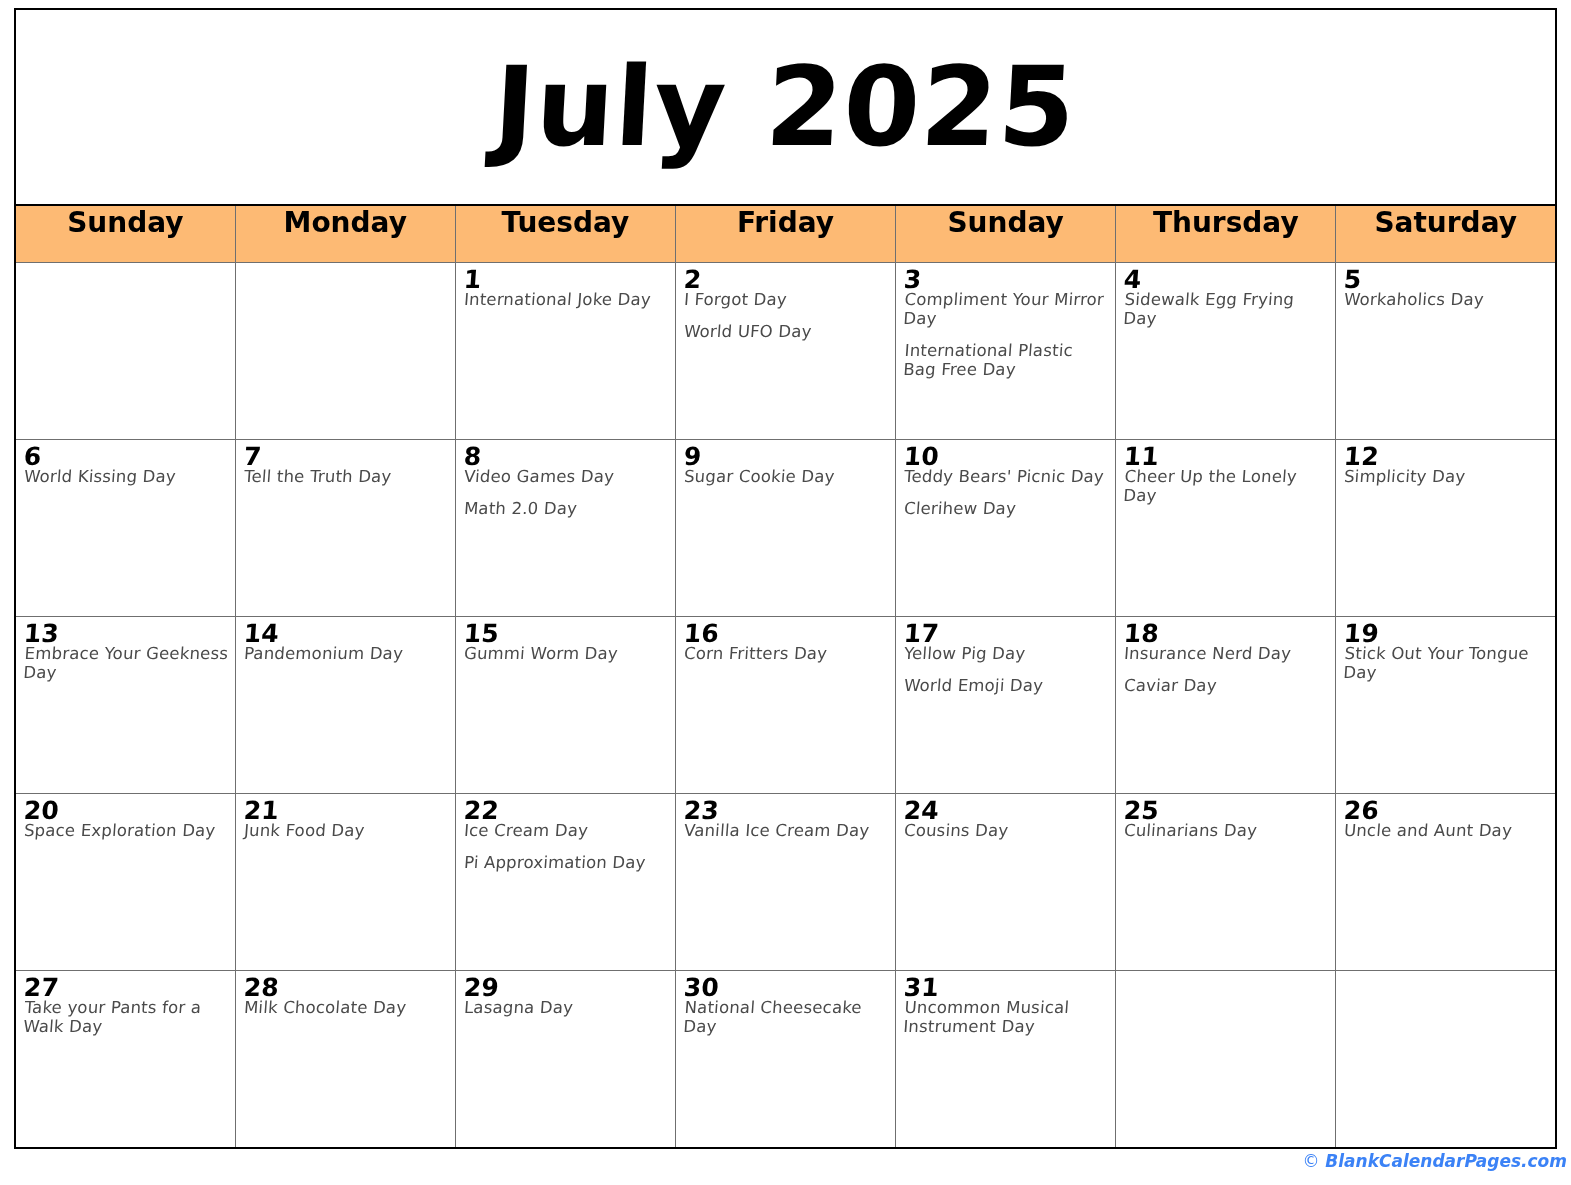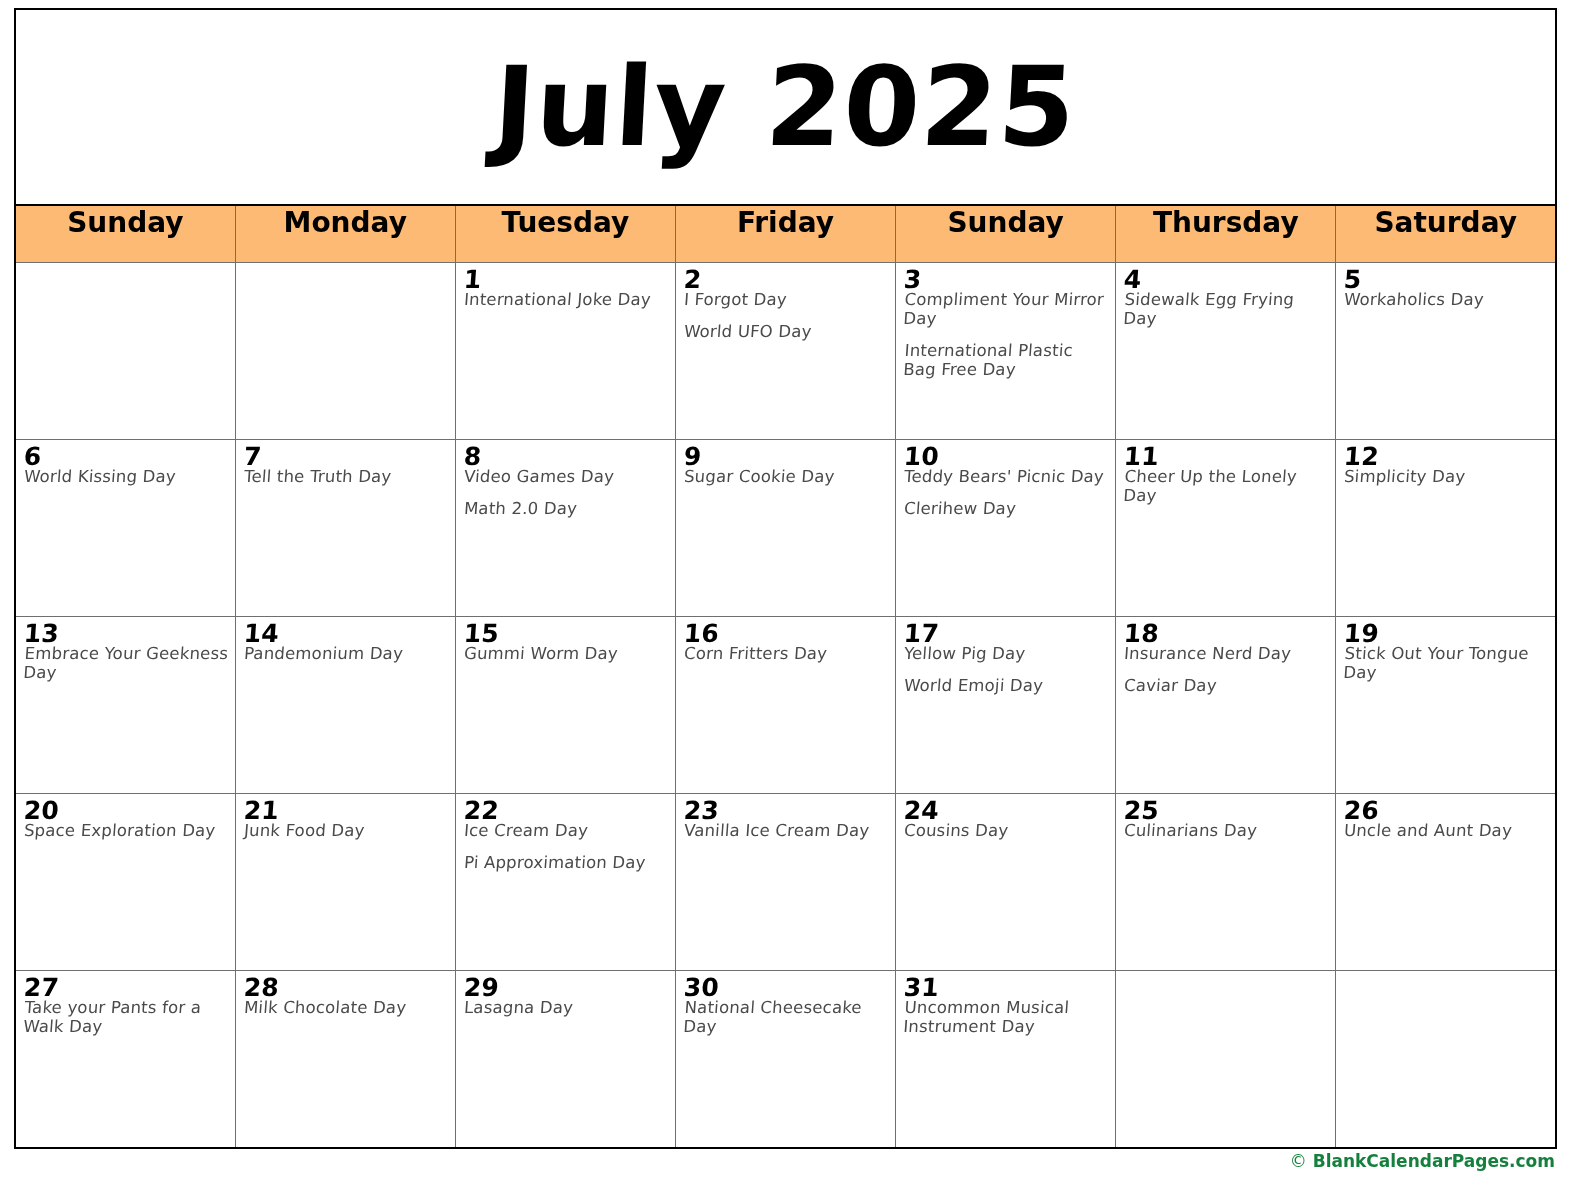--- a/index.html
+++ b/index.html
@@ -86,26 +86,27 @@
     font-family: "DejaVu Sans", sans-serif;
     font-size: 16.5px;
     color: #4a4a4a;
     line-height: 1.13;
     margin-bottom: 13px;
     transform: skewX(-4deg);
     letter-spacing: 0.2px;
   }
   .footer {
     position: absolute;
-    right: 16px;
+    right: 4px;
     bottom: 14px;
     font-family: "DejaVu Sans", sans-serif;
     font-size: 17px;
     font-weight: bold;
-    color: #15803d;
+    color: #3b82f6;
+    font-style: italic;
   }
   .footer .copy {
     font-weight: normal;
   }
 </style>
 </head>
 <body>
 
 <div class="calendar">
 

